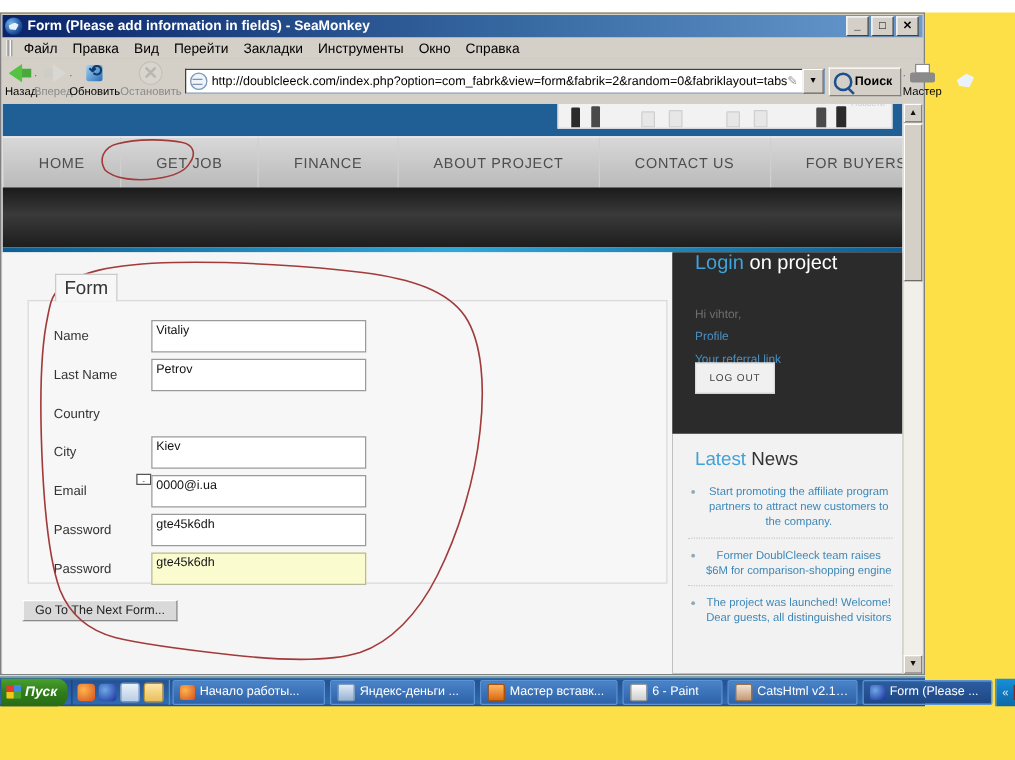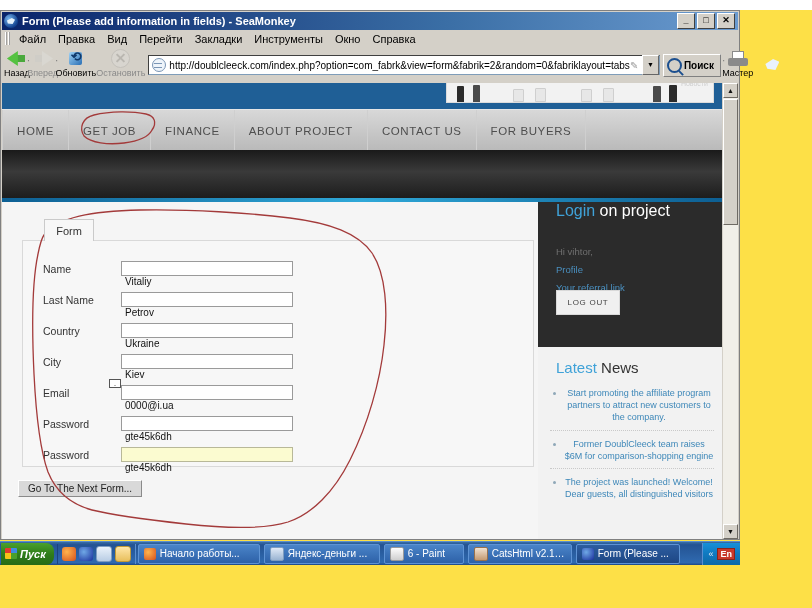--- a/index.html
+++ b/index.html
@@ -144,21 +144,21 @@
   .banner .lbl{position:absolute;right:14px;top:-3px;font-size:7px;color:#cfcfcf;}
 
   
   .navbar{
     position:absolute;left:0;top:26px;width:720px;height:41px;
     background:linear-gradient(to bottom,#d8d8d8,#b9b9b9);
     display:flex;align-items:center;
     border-top:1px solid #e6e6e6;
   }
   .navitem{
-    height:41px;display:flex;align-items:center;padding:0 14px;
+    height:41px;display:flex;align-items:center;padding:0 28px;
     font-size:11.5px;letter-spacing:.6px;color:#4e4e4e;
     border-right:1px solid #cfcfcf;white-space:nowrap;
   }
   .navitem.first{border-left:1px solid #cfcfcf;}
   .navsearch{
     margin-left:auto;margin-right:10px;width:123px;height:22px;
     background:#c9c9c9;border:1px solid #a9a9a9;
     display:flex;align-items:center;gap:5px;padding:0 6px;box-sizing:border-box;
   }
   .navsearch .mag2{width:8px;height:8px;border:1.5px solid #3a3a3a;border-radius:50%;position:relative;flex:0 0 auto;}
@@ -177,33 +177,33 @@
 
   
   .content{position:absolute;left:0;top:119px;width:720px;height:337px;background:#f3f3f3;}
   .contentL{position:absolute;left:0;top:0;width:536px;height:337px;background:#f5f5f5;}
   .contentR{position:absolute;left:536px;top:0;width:184px;height:337px;background:#2b2b2b;}
 
   
   .formtab{
     position:absolute;left:42px;top:17px;width:50px;height:22px;
     background:#f7f7f7;border:1px solid #cacaca;border-bottom:none;
-    font-size:11px;color:#333;display:flex;align-items:center;justify-content:center;
+    font-size:15px;color:#333;display:flex;align-items:center;justify-content:center;
     box-sizing:border-box;z-index:3;
   }
   .formbox{
     position:absolute;left:20px;top:38px;width:512px;height:227px;
     background:#f7f7f7;border:1px solid #d9d9d9;box-sizing:border-box;
   }
   .frow{position:absolute;left:0;width:100%;height:31px;display:flex;align-items:center;}
   .flabel{position:absolute;left:20px;font-size:10.5px;color:#333;white-space:nowrap;}
   .finput{
-    position:absolute;left:98px;width:172px;height:15px;
+    position:absolute;left:98px;width:172px;height:26px;
     background:#fff;border:1px solid #9a9a9a;
-    font-size:10px;color:#111;padding:12px 0 0 3px;line-height:15px;
+    font-size:10px;color:#111;padding:0 0 0 3px;line-height:15px;
     box-sizing:border-box;
   }
   .finput.warn{background:#fbfbd0;border-color:#b8b898;}
   .mail-ico{
     position:absolute;left:86px;width:12px;height:9px;
     background:#fff;border:1px solid #555;box-sizing:border-box;
   }
   .mail-ico:after{content:"";position:absolute;left:0;top:0;width:10px;height:5px;
     border-bottom:1px solid #555;
     clip-path:polygon(0 0,50% 100%,100% 0);}
@@ -430,21 +430,20 @@
                 <div class="finput">Vitaliy</div>
               </div>
 
               <div class="frow" style="top:43px;">
                 <div class="flabel">Last Name</div>
                 <div class="finput">Petrov</div>
               </div>
 
               <div class="frow" style="top:74px;">
                 <div class="flabel">Country</div>
-                <div class="finput">Ukraine</div>
               </div>
 
               <div class="frow" style="top:105px;">
                 <div class="flabel">City</div>
                 <div class="finput">Kiev</div>
               </div>
 
               <div class="frow" style="top:136px;">
                 <div class="flabel">Email</div>
                 <div class="mail-ico" style="top:2px;"></div>
@@ -528,20 +527,24 @@
     </div>
 
     <div class="tsk" style="width:122px;">
       <div class="ti" style="background:radial-gradient(circle at 35% 35%,#ffb44d,#d4501e);"></div>
       <span class="tt">Начало работы...</span>
     </div>
     <div class="tsk" style="width:116px;">
       <div class="ti" style="background:linear-gradient(#dfe9f6,#9ab4d2);border:1px solid #7e9dc0;"></div>
       <span class="tt">Яндекс-деньги ...</span>
     </div>
+    <div class="tsk" style="width:110px;">
+      <div class="ti" style="background:linear-gradient(#ffb765,#d96a12);border:1px solid #a8500c;"></div>
+      <span class="tt">Мастер вставк...</span>
+    </div>
     <div class="tsk" style="width:80px;">
       <div class="ti" style="background:linear-gradient(#fdfdfd,#cfcfcf);border:1px solid #9a9a9a;"></div>
       <span class="tt">6 - Paint</span>
     </div>
     <div class="tsk" style="width:104px;">
       <div class="ti" style="background:linear-gradient(#f0e2d2,#c49a72);border:1px solid #96714e;"></div>
       <span class="tt">CatsHtml v2.1 D...</span>
     </div>
     <div class="tsk" style="width:104px;background:linear-gradient(to bottom,#2d5da0,#1d4785);">
       <div class="ti" style="background:radial-gradient(circle at 35% 35%,#6fa8e6,#1a2f9c);"></div>

